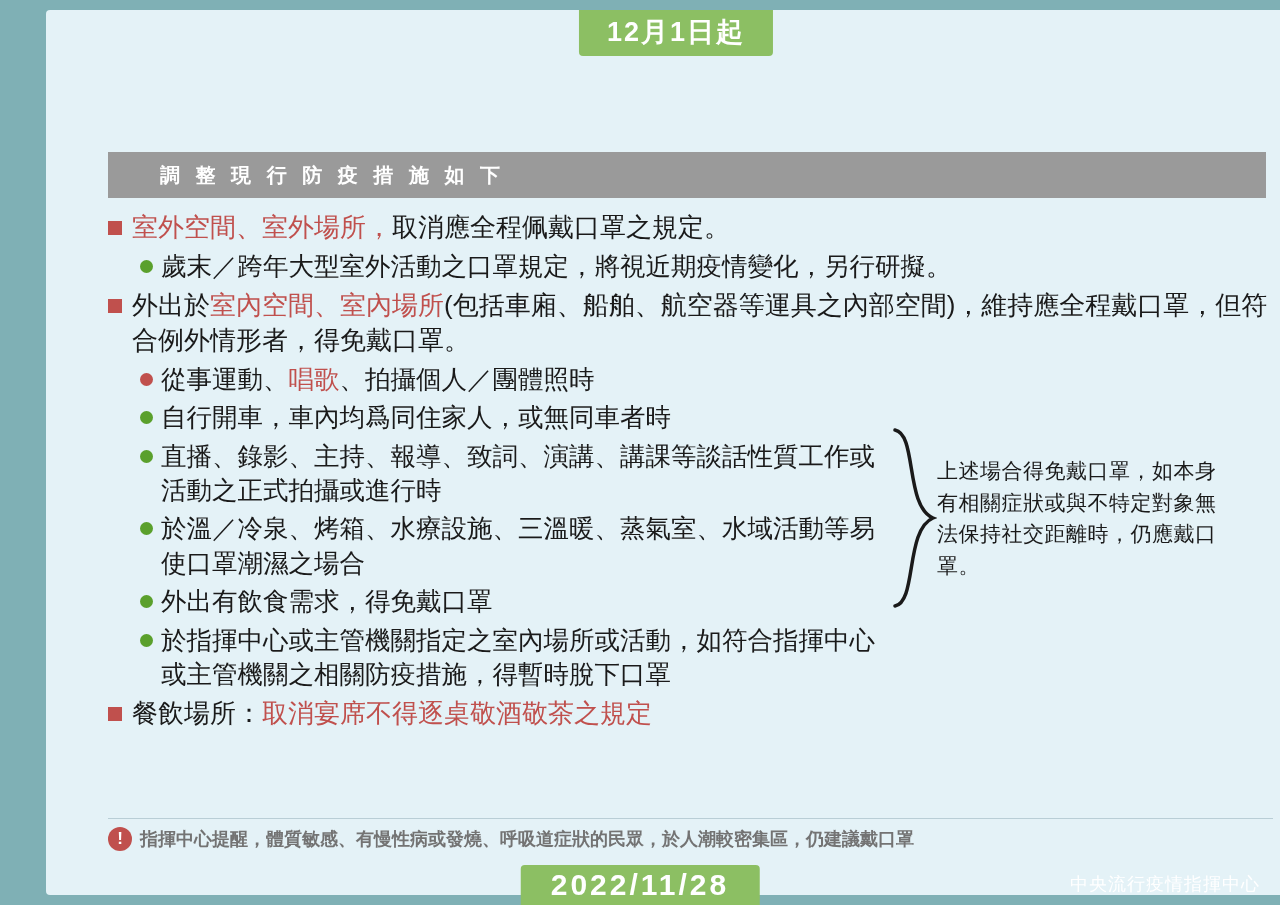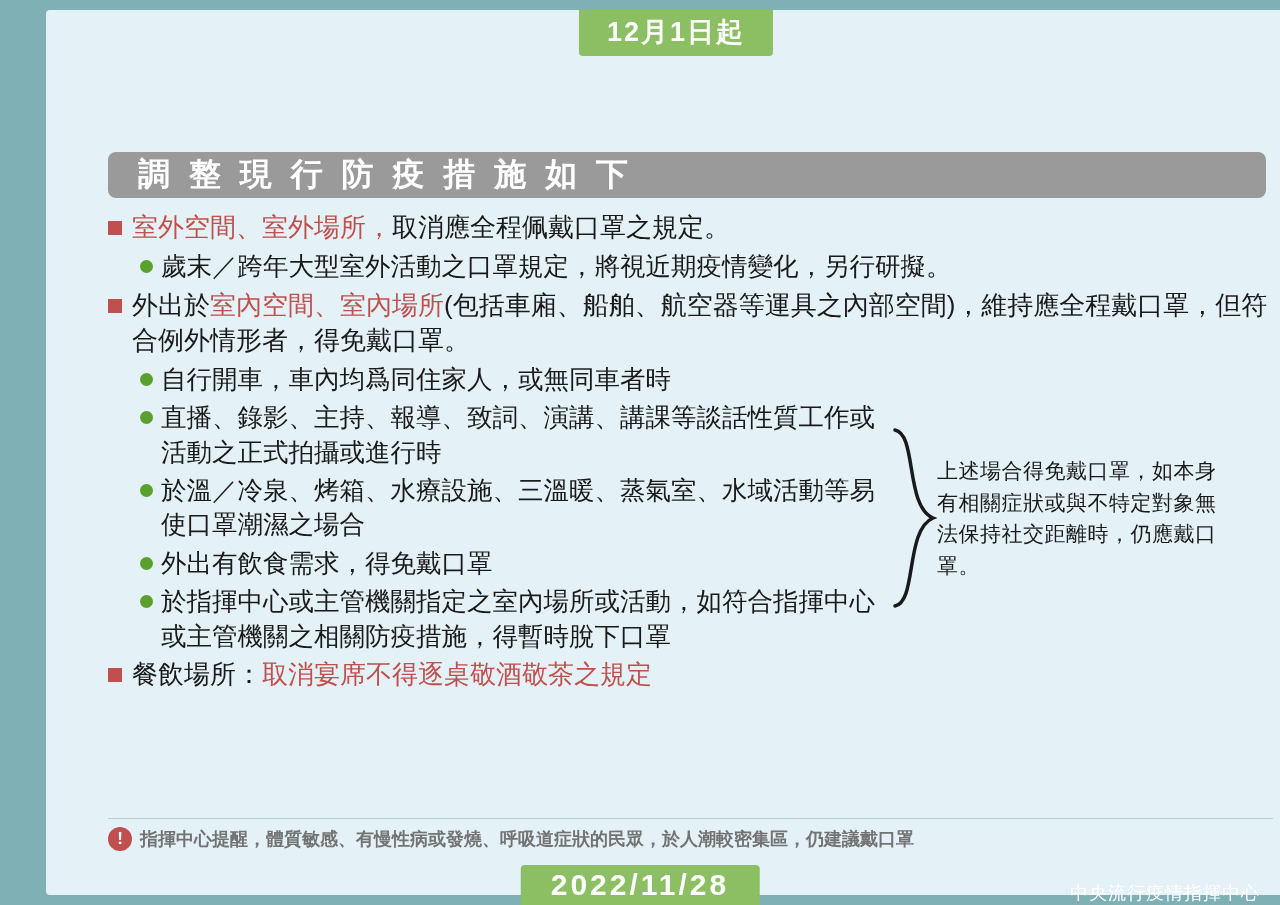--- a/index.html
+++ b/index.html
@@ -61,28 +61,27 @@
   }
   
   .subtitle-bar {
     position: absolute;
     top: 142px;
     left: 62px;
     width: 1158px;
     height: 46px;
     background: #9a9a9a;
     color: #ffffff;
-    font-size: 32px;
+    font-size: 20px;
     font-weight: bold;
     letter-spacing: 5px;
     display: flex;
     align-items: center;
-    padding-left: 30px;
+    padding-left: 52px;
     box-sizing: border-box;
-    border-radius: 8px;
   }
   
   .content {
     position: absolute;
     top: 200px;
     left: 62px;
     width: 1170px;
   }
   .row {
     display: flex;
@@ -185,21 +184,21 @@
     font-size: 30px;
     font-weight: bold;
     letter-spacing: 3px;
     padding: 3px 30px 5px 30px;
     border-radius: 4px 4px 0 0;
     z-index: 6;
   }
   .org {
     position: absolute;
     right: 20px;
-    bottom: 0;
+    bottom: 9px;
     color: #ffffff;
     font-size: 18px;
     letter-spacing: 1px;
   }
 </style>
 </head>
 <body>
 
 <div class="poster">
   <div class="inner">
@@ -223,20 +222,26 @@
       </div>
 
       <div class="row">
         <div class="sq sq-red"></div>
         <div class="txt lvl1">
           <span>外出於</span><span class="red">室內空間、室內場所</span><span>(包括車廂、船舶、航空器等運具之內部空間)，維持應全程戴口罩，但符合例外情形者，得免戴口罩。</span>
         </div>
       </div>
 
 
+      <div class="row sub-row">
+        <div class="dot dot-red"></div>
+        <div class="txt">
+          <span>從事運動、</span><span class="red">唱歌</span><span>、拍攝個人／團體照時</span>
+        </div>
+      </div>
 
       <div class="row sub-row">
         <div class="dot dot-green"></div>
         <div class="txt">自行開車，車內均爲同住家人，或無同車者時</div>
       </div>
 
       <div class="row sub-row">
         <div class="dot dot-green"></div>
         <div class="txt list-narrow">直播、錄影、主持、報導、致詞、演講、講課等談話性質工作或活動之正式拍攝或進行時</div>
       </div>

